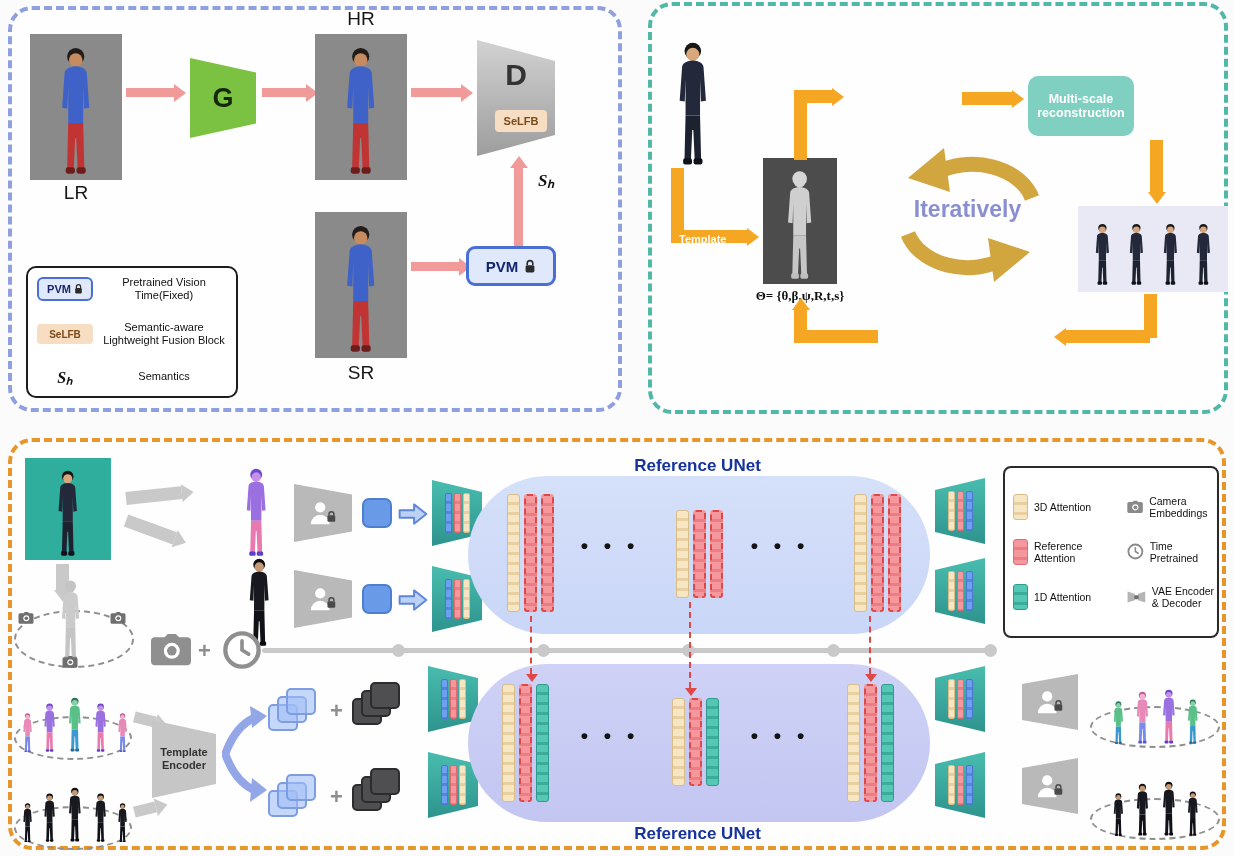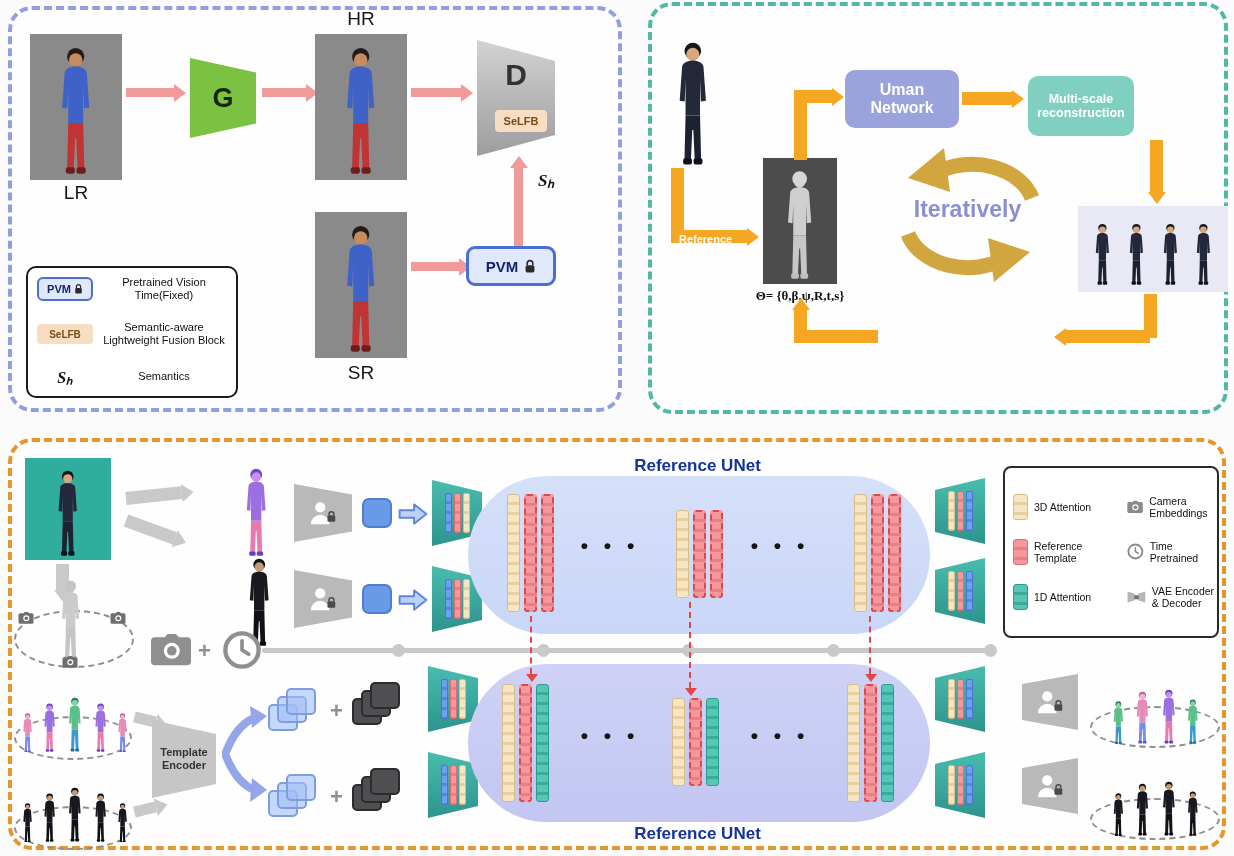--- a/index.html
+++ b/index.html
@@ -198,40 +198,39 @@
     <path d="M20 16 C14.5 16.5 12.2 18.5 12 21 L10.2 46 L14 46.6 L14.6 30 L14.6 57 L25.4 57 L25.4 30 L26 46.6 L29.8 46 L28 21 C27.8 18.5 25.5 16.5 20 16 Z" fill="#23283a"></path>
     <path d="M14.6 57 L13.8 90 L18.6 90 L19.6 68 L20.4 68 L21.4 90 L26.2 90 L25.4 57 Z" fill="#1d2230"></path>
     <rect x="12.8" y="89" width="6.6" height="4.6" rx="1.5" fill="#101219"></rect>
     <rect x="20.6" y="89" width="6.6" height="4.6" rx="1.5" fill="#101219"></rect>
   </svg>
       </span>
   </div>
 
   <div class="seg thickv" style="left:671px;top:168px;height:64px;--c:var(--arrow-orange)"></div>
   <div class="harrow" style="left:671px;top:230px;width:76px;height:13px;--c:var(--arrow-orange)"></div>
-  <div class="onarrow" style="left:679px;top:233px">Reference</div>
+  <div class="onarrow" style="left:679px;top:233px">Template</div>
 
   <div class="photo" style="left:763px;top:158px;width:74px;height:126px;background:#4c4c4c">
     <span class="pp" style="height:92%">
         <svg viewBox="0 0 40 98" preserveAspectRatio="xMidYMax meet">
     <circle cx="20" cy="9" r="6.2" fill="#d6d6d6"></circle>
     <circle cx="20" cy="11.5" r="4.9" fill="#d6d6d6"></circle>
     <path d="M20 16 C14.5 16.5 12.2 18.5 12 21 L10.2 46 L14 46.6 L14.6 30 L14.6 57 L25.4 57 L25.4 30 L26 46.6 L29.8 46 L28 21 C27.8 18.5 25.5 16.5 20 16 Z" fill="#cfcfcf"></path>
     <path d="M14.6 57 L13.8 90 L18.6 90 L19.6 68 L20.4 68 L21.4 90 L26.2 90 L25.4 57 Z" fill="#c7c7c7"></path>
     <rect x="12.8" y="89" width="6.6" height="4.6" rx="1.5" fill="#bfbfbf"></rect>
     <rect x="20.6" y="89" width="6.6" height="4.6" rx="1.5" fill="#bfbfbf"></rect>
   </svg>
       </span>
   </div>
   <div class="theta" style="left:740px;top:288px;width:120px">Θ= {θ,β,ψ,R,t,s}</div>
 
   <div class="seg thickv" style="left:794px;top:90px;height:70px;--c:var(--arrow-orange)"></div>
   <div class="harrow" style="left:800px;top:90px;width:32px;height:13px;--c:var(--arrow-orange)"></div>
 
-  <div class="roundbox uman" style="left:845px;top:70px;width:114px;height:58px">Uman Network</div>
 
   <div class="harrow" style="left:962px;top:92px;width:50px;height:13px;--c:var(--arrow-orange)"></div>
 
   <div class="roundbox mscale" style="left:1028px;top:76px;width:106px;height:60px">Multi-scale reconstruction</div>
 
   <div class="varrow south" style="left:1150px;top:140px;height:52px;width:13px;--c:var(--arrow-orange)"></div>
 
   <div class="photo" style="left:1078px;top:206px;width:150px;height:86px;background:#e9e9f5;gap:7px;padding-bottom:4px">
     <span class="pp" style="height:80%">
         <svg viewBox="0 0 40 98" preserveAspectRatio="xMidYMax meet">
@@ -431,21 +430,21 @@
           <svg viewBox="0 0 26 20">
             <path d="M9 2 L11 0 H16 L18 2 H23 A2.5 2.5 0 0 1 25.5 4.5 V17 A2.5 2.5 0 0 1 23 19.5 H3 A2.5 2.5 0 0 1 0.5 17 V4.5 A2.5 2.5 0 0 1 3 2 Z" fill="currentColor"></path>
             <circle cx="13.5" cy="10.5" r="5" fill="#fff"></circle>
             <circle cx="13.5" cy="10.5" r="3" fill="currentColor"></circle>
           </svg>
         </span>
       <span>Camera Embeddings</span>
     </div>
     <div class="litem">
       <span class="swatch pink"></span>
-      <span>Reference Template</span>
+      <span>Reference Attention</span>
     </div>
     <div class="litem">
       <span class="ic" style="width:19px;height:19px;color:#8a8a8a">
           <svg viewBox="0 0 24 24">
             <circle cx="12" cy="12" r="10" fill="#fff" stroke="currentColor" stroke-width="2.6"></circle>
             <path d="M12 6.5 V12 L16 14.5" stroke="currentColor" stroke-width="2.2" fill="none" stroke-linecap="round"></path>
           </svg>
         </span>
       <span>Time Pretrained</span>
     </div>

